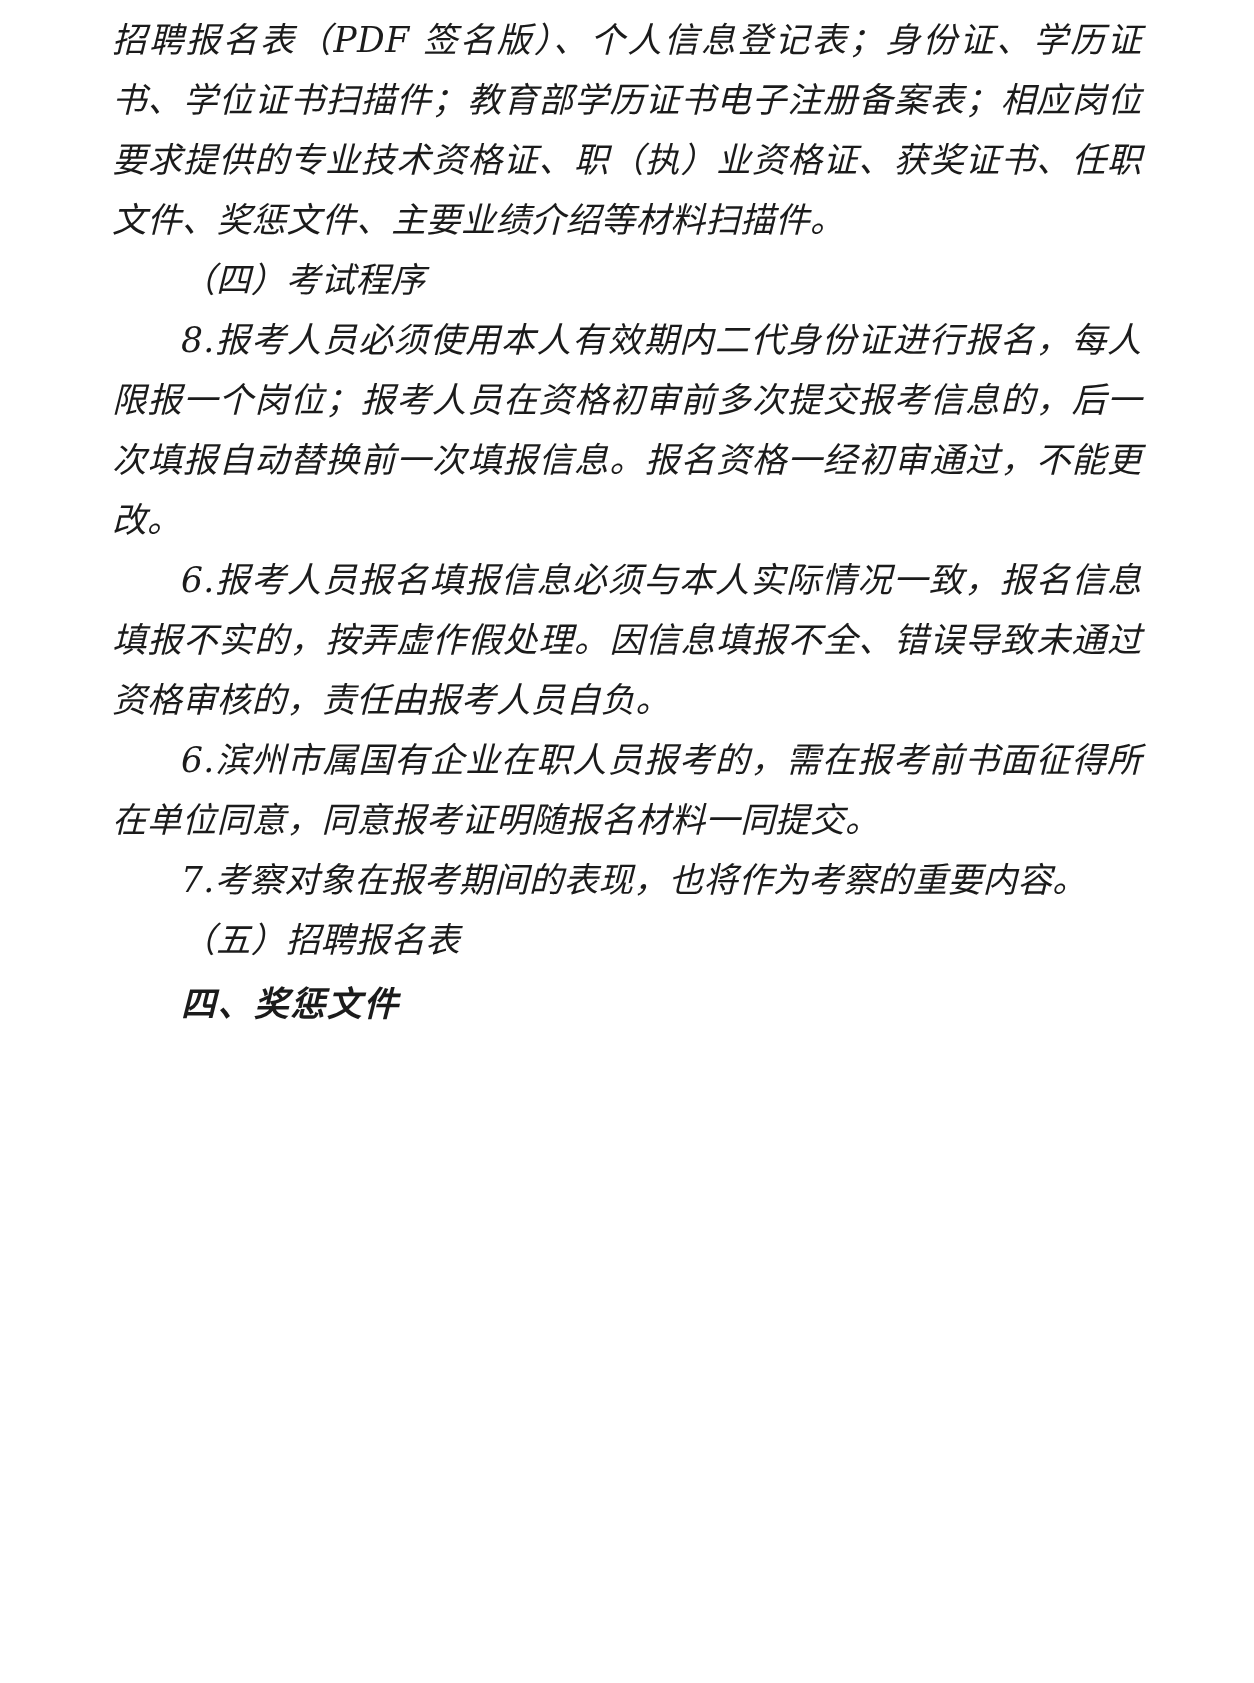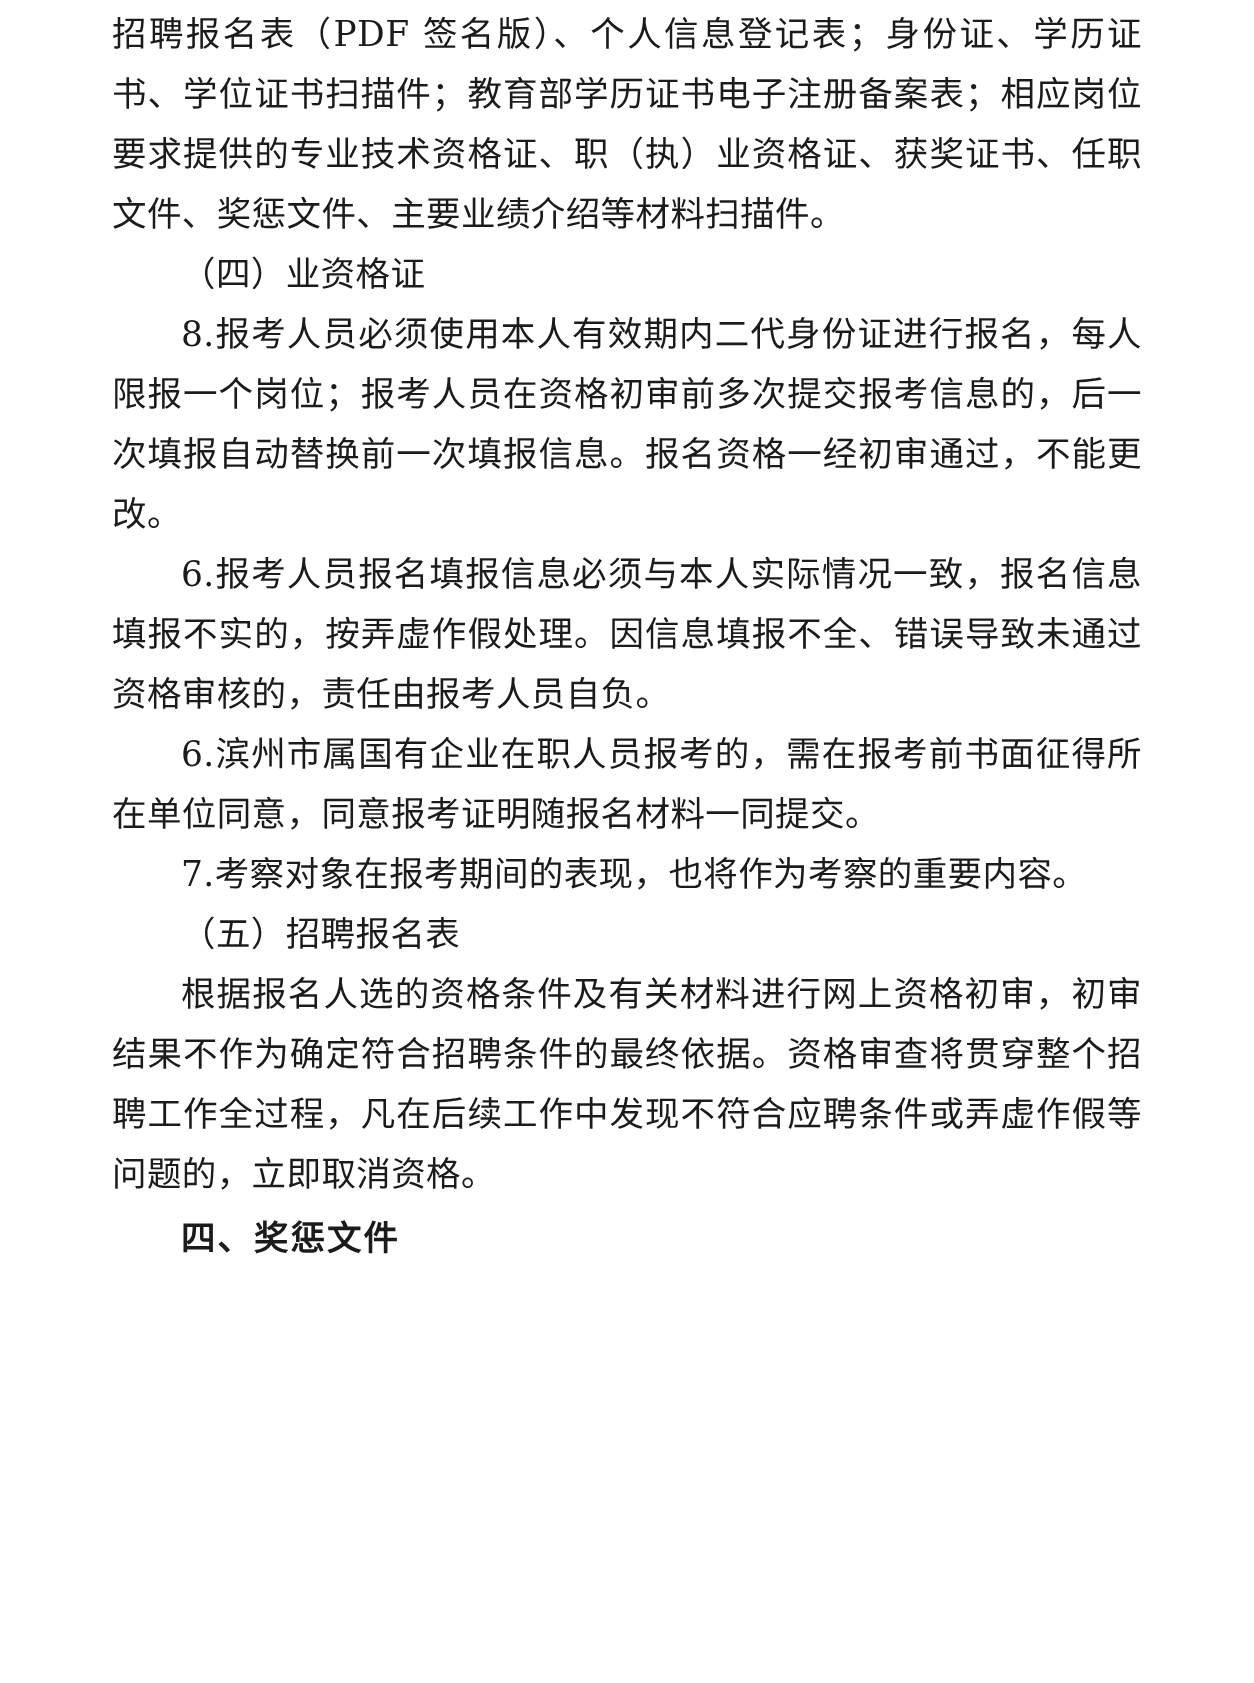--- a/index.html
+++ b/index.html
@@ -13,21 +13,22 @@
     height: 1683px;
     font-family: "DejaVu Serif", "Liberation Serif", serif;
     color: #1b1b1b;
     overflow: hidden;
   }
   .page {
     position: relative;
     width: 1254px;
     height: 1683px;
     box-sizing: border-box;
-    padding: 4px 112px 0 112px;
+    padding: 10px 112px 0 112px;
+    font-style: italic;
   }
   .doc-body {
     font-size: 34.5px;
     line-height: 1.74;
     text-align: justify;
     text-justify: inter-ideograph;
     letter-spacing: 0.4px;
   }
   p {
     margin: 0;
@@ -51,31 +52,30 @@
   }
 </style>
 </head>
 <body>
 
 <div class="page">
   <div class="doc-body">
 
     <p class="para no-indent">招聘报名表（PDF 签名版）、个人信息登记表；身份证、学历证书、学位证书扫描件；教育部学历证书电子注册备案表；相应岗位要求提供的专业技术资格证、职（执）业资格证、获奖证书、任职文件、奖惩文件、主要业绩介绍等材料扫描件。</p>
 
-    <p class="heading-sub">（四）业资格证</p>
+    <p class="heading-sub">（四）考试程序</p>
 
     <p class="para">8.报考人员必须使用本人有效期内二代身份证进行报名，每人限报一个岗位；报考人员在资格初审前多次提交报考信息的，后一次填报自动替换前一次填报信息。报名资格一经初审通过，不能更改。</p>
 
     <p class="para">6.报考人员报名填报信息必须与本人实际情况一致，报名信息填报不实的，按弄虚作假处理。因信息填报不全、错误导致未通过资格审核的，责任由报考人员自负。</p>
 
     <p class="para">6.滨州市属国有企业在职人员报考的，需在报考前书面征得所在单位同意，同意报考证明随报名材料一同提交。</p>
 
     <p class="para">7.考察对象在报考期间的表现，也将作为考察的重要内容。</p>
 
     <p class="heading-sub">（五）招聘报名表</p>
 
-    <p class="para">根据报名人选的资格条件及有关材料进行网上资格初审，初审结果不作为确定符合招聘条件的最终依据。资格审查将贯穿整个招聘工作全过程，凡在后续工作中发现不符合应聘条件或弄虚作假等问题的，立即取消资格。</p>
 
     <p class="heading-main">四、奖惩文件</p>
 
 
   </div>
 </div>
 
 </body></html>

